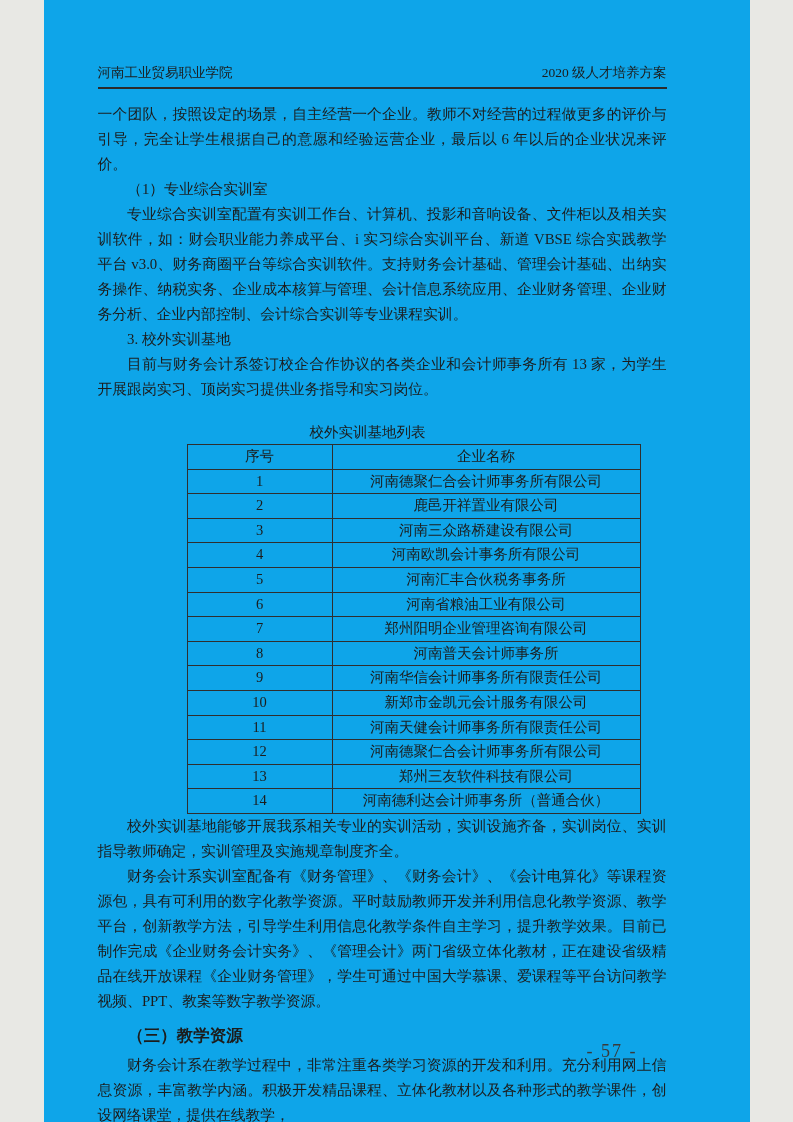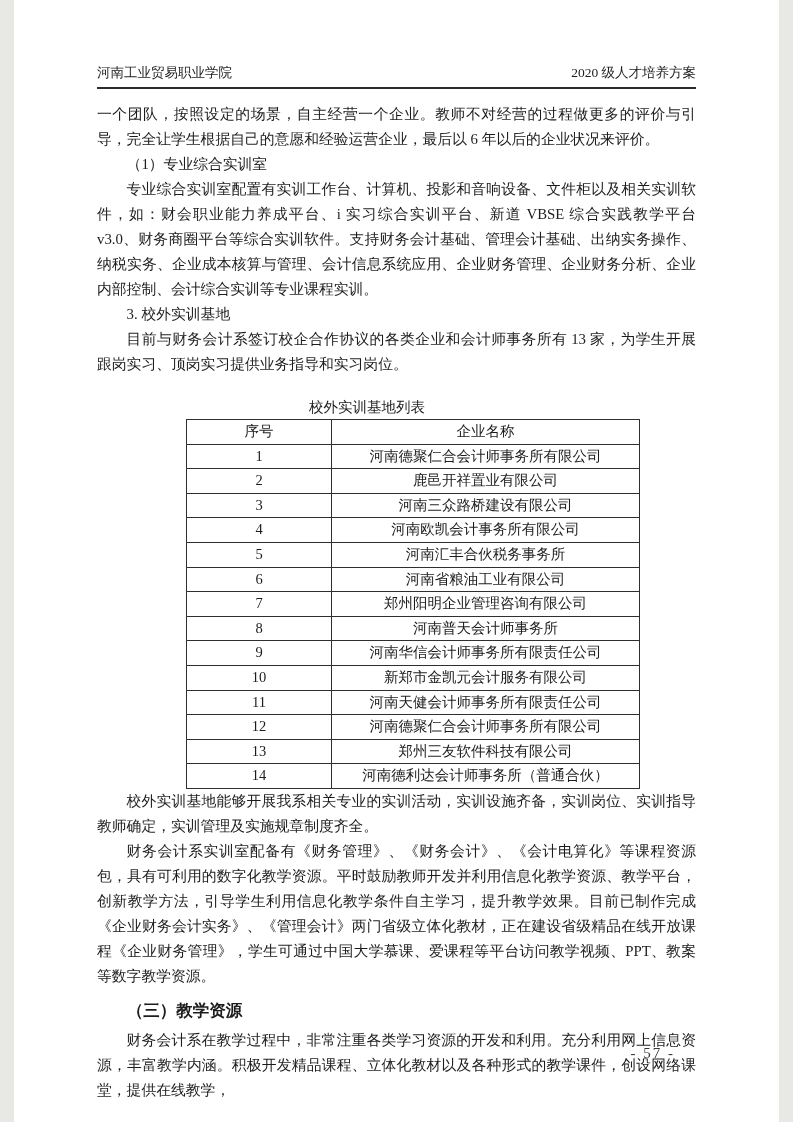--- a/index.html
+++ b/index.html
@@ -2,26 +2,26 @@
 <html lang="zh"><head>
 <meta charset="utf-8">
 <style>
   html, body {
     margin: 0;
     padding: 0;
     background: #e8e8e4;
   }
   .page {
     position: relative;
-    width: 765px;
+    width: 706px;
     height: 1122px;
     margin: 0 auto;
-    background: #ffffff;
+    background: #0ea5e9;
     box-sizing: border-box;
-    padding: 64px 83px 0 83px;
+    padding: 64px 83px 0 54px;
     font-family: "Liberation Serif", "DejaVu Serif", serif;
     color: #1c1c1c;
     overflow: hidden;
   }
   .header {
     display: flex;
     justify-content: space-between;
     align-items: flex-end;
     font-size: 13.5px;
     padding-bottom: 5px;
@@ -68,22 +68,22 @@
     font-weight: bold;
     font-size: 16.5px !important;
     line-height: 28px !important;
     text-indent: 1.8em;
     margin: 7px 0 4px 0 !important;
     font-family: "Liberation Sans", "DejaVu Sans", sans-serif;
   }
   .footer {
     position: absolute;
     bottom: 60px;
-    right: 104px;
-    font-size: 15px;
+    right: 112px;
+    font-size: 18px;
     color: #3a3a3a;
     letter-spacing: 2px;
   }
 </style>
 </head>
 <body>
 
 <div class="page">
 
   <div class="header">

